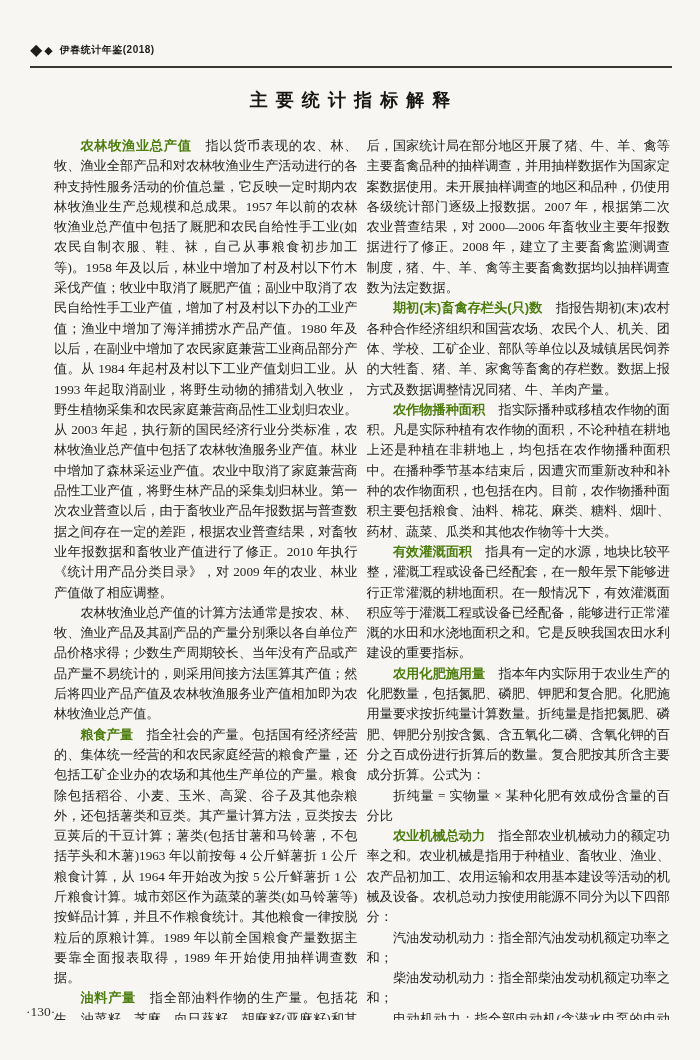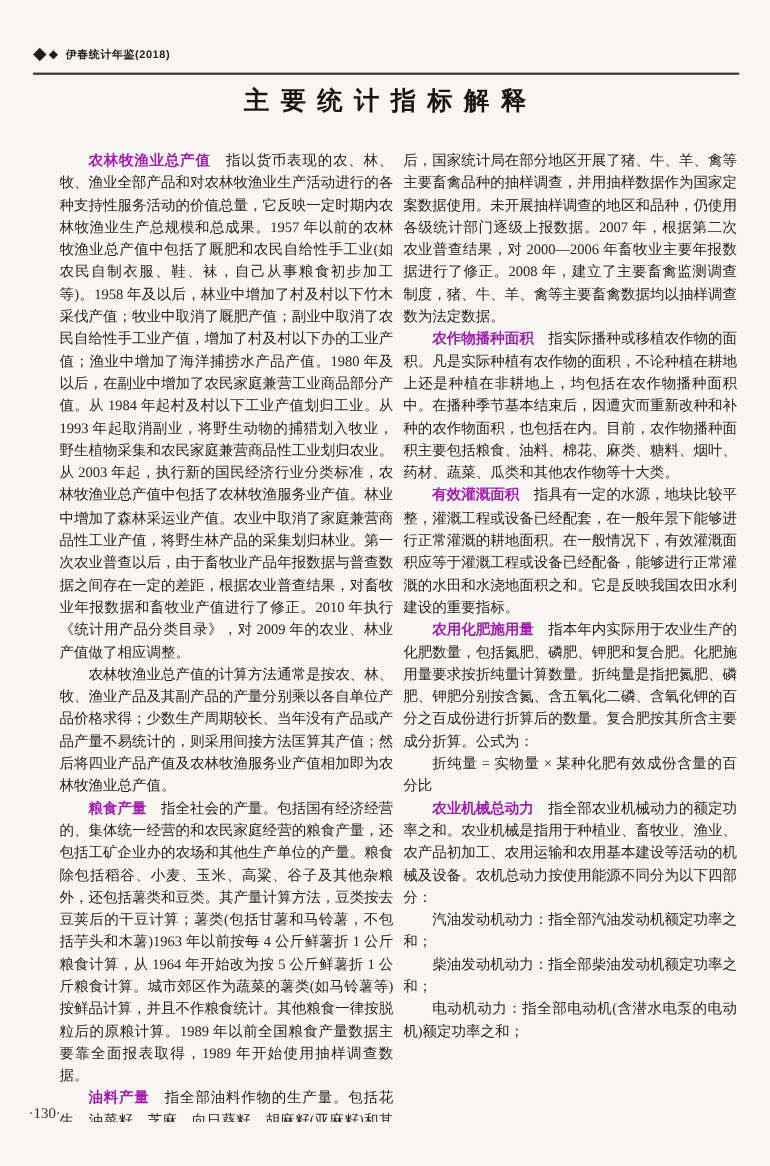--- a/index.html
+++ b/index.html
@@ -19,24 +19,24 @@
     border-bottom:2px solid #3a3632;
     padding-bottom:8px;
     display:flex;align-items:center;
     font-family:"Liberation Sans", sans-serif;
   }
   .hdr .dia1{font-size:16px;line-height:1;color:#1f1d1a;margin-right:2px;}
   .hdr .dia2{font-size:11px;line-height:1;color:#1f1d1a;margin-right:7px;}
   .hdr .yb{font-size:10px;font-weight:700;letter-spacing:.5px;color:#1f1d1a;}
   
   .title{
-    position:absolute;top:76px;left:0;right:0;
+    position:absolute;top:88px;left:0;right:0;
     text-align:center;
     font-family:"Liberation Sans", sans-serif;
-    font-weight:700;font-size:23px;letter-spacing:.45em;
+    font-weight:700;font-size:18px;letter-spacing:.45em;
     text-indent:.45em; 
     color:#191713;
   }
   
   .body{
     position:absolute;top:136px;left:54px;right:30px;height:884px;
     display:flex;gap:9px;overflow:hidden;
   }
   .col{flex:1 1 0;overflow:hidden;}
   .col p{
@@ -45,21 +45,21 @@
     line-height:20.3px;
     text-align:justify;
     text-justify:inter-ideograph;
     color:#262420;
   }
   .col p.indent{text-indent:2em;}
   .col p.cont{text-indent:0;}
   .col p.formula{text-indent:2em;}
   .col b.term{
     font-family:"Liberation Sans", sans-serif;
-    font-weight:700;color:#a21caf;
+    font-weight:700;color:#4d7c0f;
   }
   
   .pageno{
     position:absolute;left:26px;top:1004px;
     font-size:13.5px;color:#33302b;
     font-family:"Liberation Serif", serif;
   }
 </style>
 </head>
 <body>
@@ -76,20 +76,21 @@
 
   <div class="body">
     <div class="col" id="col-left">
         <p class="indent"><b class="term">农林牧渔业总产值</b>　指以货币表现的农、林、牧、渔业全部产品和对农林牧渔业生产活动进行的各种支持性服务活动的价值总量，它反映一定时期内农林牧渔业生产总规模和总成果。1957 年以前的农林牧渔业总产值中包括了厩肥和农民自给性手工业(如农民自制衣服、鞋、袜，自己从事粮食初步加工等)。1958 年及以后，林业中增加了村及村以下竹木采伐产值；牧业中取消了厩肥产值；副业中取消了农民自给性手工业产值，增加了村及村以下办的工业产值；渔业中增加了海洋捕捞水产品产值。1980 年及以后，在副业中增加了农民家庭兼营工业商品部分产值。从 1984 年起村及村以下工业产值划归工业。从 1993 年起取消副业，将野生动物的捕猎划入牧业，野生植物采集和农民家庭兼营商品性工业划归农业。从 2003 年起，执行新的国民经济行业分类标准，农林牧渔业总产值中包括了农林牧渔服务业产值。林业中增加了森林采运业产值。农业中取消了家庭兼营商品性工业产值，将野生林产品的采集划归林业。第一次农业普查以后，由于畜牧业产品年报数据与普查数据之间存在一定的差距，根据农业普查结果，对畜牧业年报数据和畜牧业产值进行了修正。2010 年执行《统计用产品分类目录》，对 2009 年的农业、林业产值做了相应调整。</p>
         <p class="indent">农林牧渔业总产值的计算方法通常是按农、林、牧、渔业产品及其副产品的产量分别乘以各自单位产品价格求得；少数生产周期较长、当年没有产品或产品产量不易统计的，则采用间接方法匡算其产值；然后将四业产品产值及农林牧渔服务业产值相加即为农林牧渔业总产值。</p>
         <p class="indent"><b class="term">粮食产量</b>　指全社会的产量。包括国有经济经营的、集体统一经营的和农民家庭经营的粮食产量，还包括工矿企业办的农场和其他生产单位的产量。粮食除包括稻谷、小麦、玉米、高粱、谷子及其他杂粮外，还包括薯类和豆类。其产量计算方法，豆类按去豆荚后的干豆计算；薯类(包括甘薯和马铃薯，不包括芋头和木薯)1963 年以前按每 4 公斤鲜薯折 1 公斤粮食计算，从 1964 年开始改为按 5 公斤鲜薯折 1 公斤粮食计算。城市郊区作为蔬菜的薯类(如马铃薯等)按鲜品计算，并且不作粮食统计。其他粮食一律按脱粒后的原粮计算。1989 年以前全国粮食产量数据主要靠全面报表取得，1989 年开始使用抽样调查数据。</p>
         <p class="indent"><b class="term">油料产量</b>　指全部油料作物的生产量。包括花生、油菜籽、芝麻、向日葵籽、胡麻籽(亚麻籽)和其他油料。不包括大豆、木本油料和野生油料。花生以带壳干花生计算。</p>
       </div>
     <div class="col" id="col-right">
         <p class="cont">后，国家统计局在部分地区开展了猪、牛、羊、禽等主要畜禽品种的抽样调查，并用抽样数据作为国家定案数据使用。未开展抽样调查的地区和品种，仍使用各级统计部门逐级上报数据。2007 年，根据第二次农业普查结果，对 2000—2006 年畜牧业主要年报数据进行了修正。2008 年，建立了主要畜禽监测调查制度，猪、牛、羊、禽等主要畜禽数据均以抽样调查数为法定数据。</p>
+        <p class="indent"><b class="term">期初(末)畜禽存栏头(只)数</b>　指报告期初(末)农村各种合作经济组织和国营农场、农民个人、机关、团体、学校、工矿企业、部队等单位以及城镇居民饲养的大牲畜、猪、羊、家禽等畜禽的存栏数。数据上报方式及数据调整情况同猪、牛、羊肉产量。</p>
         <p class="indent"><b class="term">农作物播种面积</b>　指实际播种或移植农作物的面积。凡是实际种植有农作物的面积，不论种植在耕地上还是种植在非耕地上，均包括在农作物播种面积中。在播种季节基本结束后，因遭灾而重新改种和补种的农作物面积，也包括在内。目前，农作物播种面积主要包括粮食、油料、棉花、麻类、糖料、烟叶、药材、蔬菜、瓜类和其他农作物等十大类。</p>
         <p class="indent"><b class="term">有效灌溉面积</b>　指具有一定的水源，地块比较平整，灌溉工程或设备已经配套，在一般年景下能够进行正常灌溉的耕地面积。在一般情况下，有效灌溉面积应等于灌溉工程或设备已经配备，能够进行正常灌溉的水田和水浇地面积之和。它是反映我国农田水利建设的重要指标。</p>
         <p class="indent"><b class="term">农用化肥施用量</b>　指本年内实际用于农业生产的化肥数量，包括氮肥、磷肥、钾肥和复合肥。化肥施用量要求按折纯量计算数量。折纯量是指把氮肥、磷肥、钾肥分别按含氮、含五氧化二磷、含氧化钾的百分之百成份进行折算后的数量。复合肥按其所含主要成分折算。公式为：</p>
         <p class="formula">折纯量 = 实物量 × 某种化肥有效成份含量的百分比</p>
         <p class="indent"><b class="term">农业机械总动力</b>　指全部农业机械动力的额定功率之和。农业机械是指用于种植业、畜牧业、渔业、农产品初加工、农用运输和农用基本建设等活动的机械及设备。农机总动力按使用能源不同分为以下四部分：</p>
         <p class="indent">汽油发动机动力：指全部汽油发动机额定功率之和；</p>
         <p class="indent">柴油发动机动力：指全部柴油发动机额定功率之和；</p>
         <p class="indent">电动机动力：指全部电动机(含潜水电泵的电动机)额定功率之和；</p>
       </div>
   </div>

